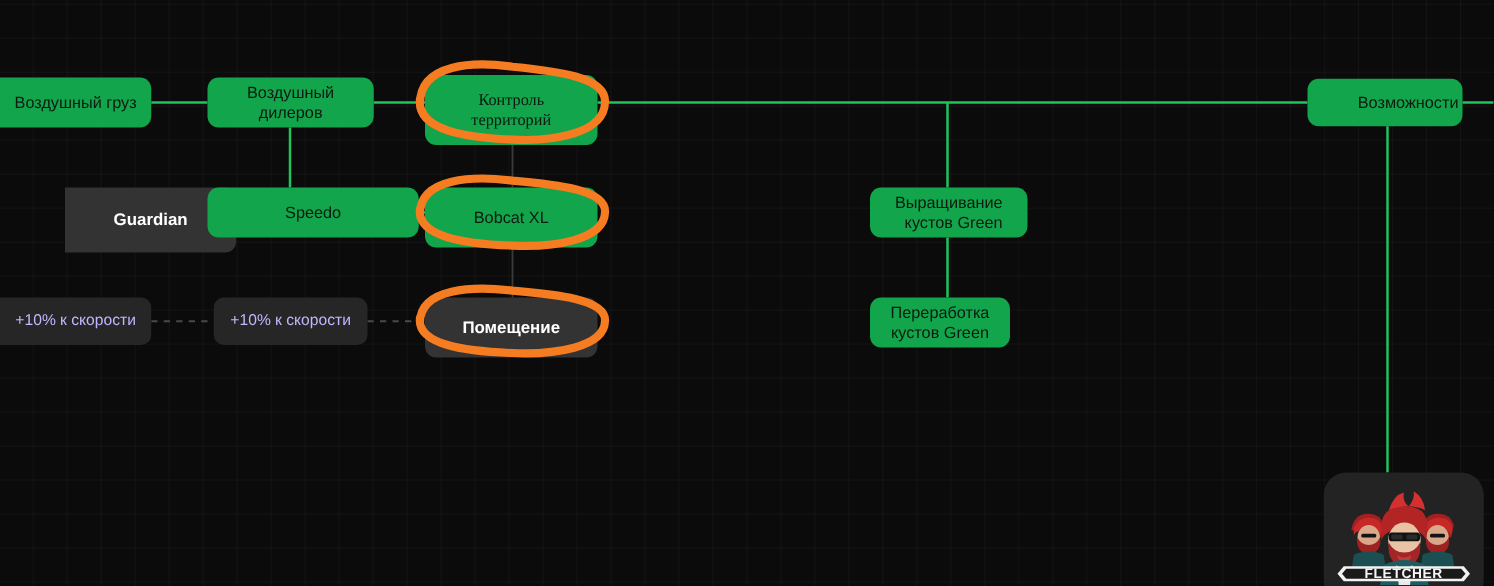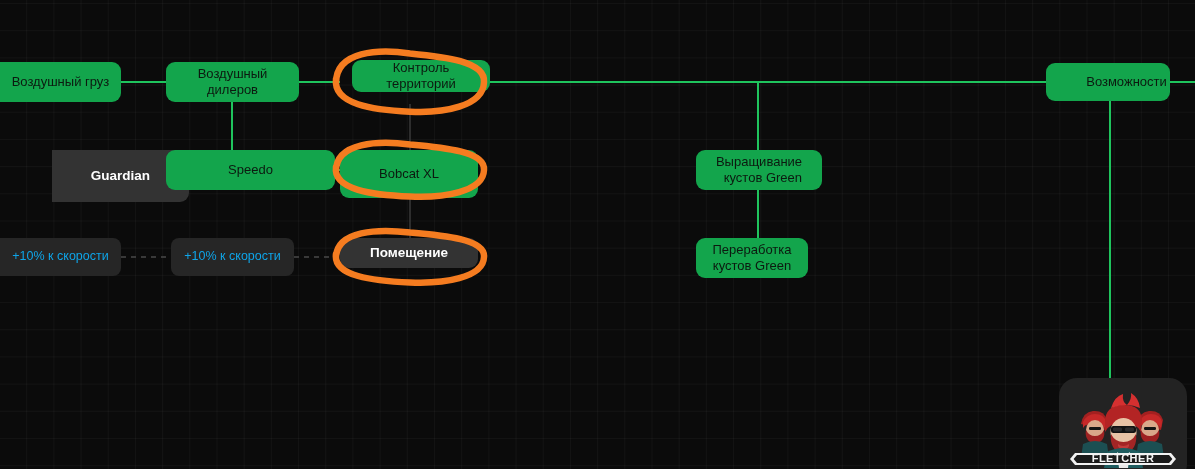--- a/index.html
+++ b/index.html
@@ -55,21 +55,21 @@
 
   .node.locked {
     background: #333333;
     color: #ffffff;
     font-size: 13.5px;
     font-weight: 700;
   }
 
   .node.perk {
     background: #262626;
-    color: #0ea5e9;
+    color: #c4b5fd;
     font-size: 12.5px;
     font-weight: 400;
     border-radius: 8px;
   }
 
   
   .node.clip-left {
     border-top-left-radius: 0;
     border-bottom-left-radius: 0;
   }
@@ -117,21 +117,21 @@
       <path d="M294 257 L340 257" fill="none" stroke="#4a4a4a" stroke-width="1.6" stroke-dasharray="5 5"></path>
     </svg>
 
   <div id="node-layer">
       <div class="node unlocked clip-left" style="left: 0px; top: 62px; width: 121px; height: 40px; align-items: center;">
         <span style="white-space: pre-line;">Воздушный груз</span>
       </div>
       <div class="node unlocked" style="left: 166px; top: 62px; width: 133px; height: 40px;">
         <span style="white-space: pre-line;">Воздушный дилеров</span>
       </div>
-      <div class="node unlocked" style="left: 352px; top: 60px; width: 138px; height: 32px;">
+      <div class="node unlocked" style="left: 340px; top: 60px; width: 138px; height: 56px; font-family: Liberation Serif, serif;">
         <span style="white-space: pre-line;">Контроль
 территорий</span>
       </div>
       <div class="node unlocked" style="left: 1046px; top: 63px; width: 124px; height: 38px;">
         <span style="white-space: pre-line; padding-left: 37px;">Возможности</span>
       </div>
       <div class="node locked clip-left" style="left: 8px; top: 150px; width: 137px; height: 52px; margin-left: 44px;">
         <span style="white-space: pre-line;">Guardian</span>
       </div>
       <div class="node unlocked" style="left: 166px; top: 150px; width: 169px; height: 40px;">
@@ -147,21 +147,21 @@
       <div class="node unlocked" style="left: 696px; top: 238px; width: 112px; height: 40px;">
         <span style="white-space: pre-line;">Переработка
 кустов Green</span>
       </div>
       <div class="node perk clip-left" style="left: 0px; top: 238px; width: 121px; height: 38px;">
         <span style="white-space: pre-line;">+10% к скорости</span>
       </div>
       <div class="node perk" style="left: 171px; top: 238px; width: 123px; height: 38px;">
         <span style="white-space: pre-line;">+10% к скорости</span>
       </div>
-      <div class="node locked" style="left: 340px; top: 238px; width: 138px; height: 30px;">
+      <div class="node locked" style="left: 340px; top: 238px; width: 138px; height: 48px;">
         <span style="white-space: pre-line;">Помещение</span>
       </div>
     </div>
 
   <div id="highlight-layer">
       <svg class="highlight" width="180" height="88" viewBox="0 0 180 88" style="left: 320px; top: 38px;">
         <path d="M 16 45 C 16 12.639999999999997, 58.92 10.96, 90 15.439999999999998 C 124.03999999999999 18.8, 165.48000000000002 23.28, 164 44 C 163.26 68.64, 123.30000000000001 75.36, 90 73.68 C 53 72, 13.039999999999992 66.4, 16 41" fill="none" stroke="#f57c20" stroke-width="6.5" stroke-linecap="round"></path>
       </svg>
       <svg class="highlight" width="180" height="82" viewBox="0 0 180 82" style="left: 320px; top: 129px;">
         <path d="M 16 42 C 16 12.999999999999996, 58.92 11.5, 90 15.5 C 124.03999999999999 18.5, 165.48000000000002 22.5, 164 41 C 163.26 63, 123.30000000000001 69, 90 67.5 C 53 66, 13.039999999999992 61, 16 38" fill="none" stroke="#f57c20" stroke-width="6.5" stroke-linecap="round"></path>

